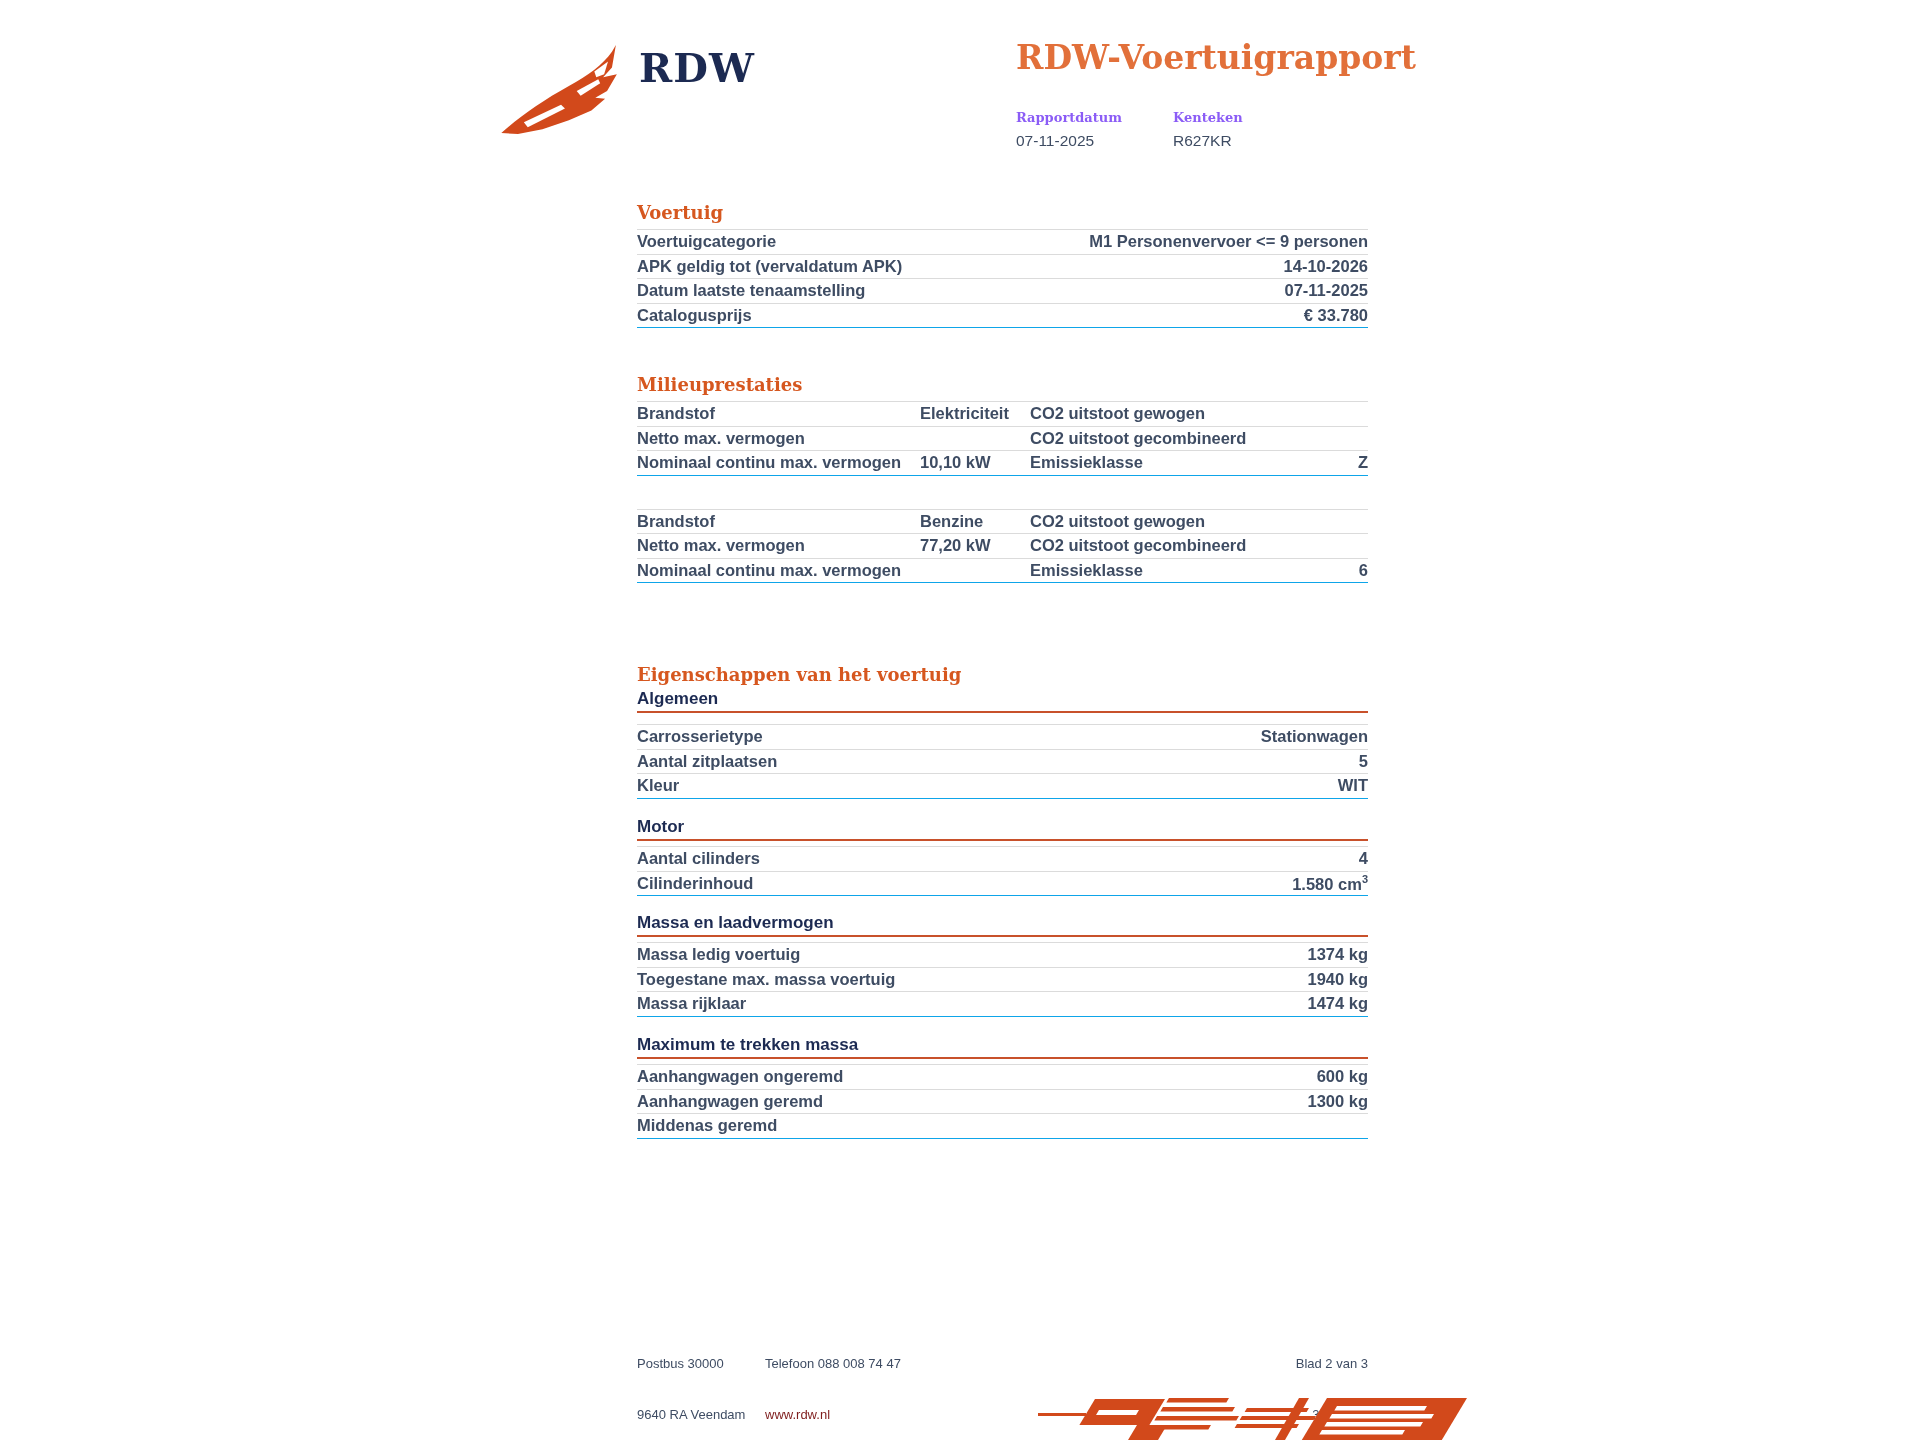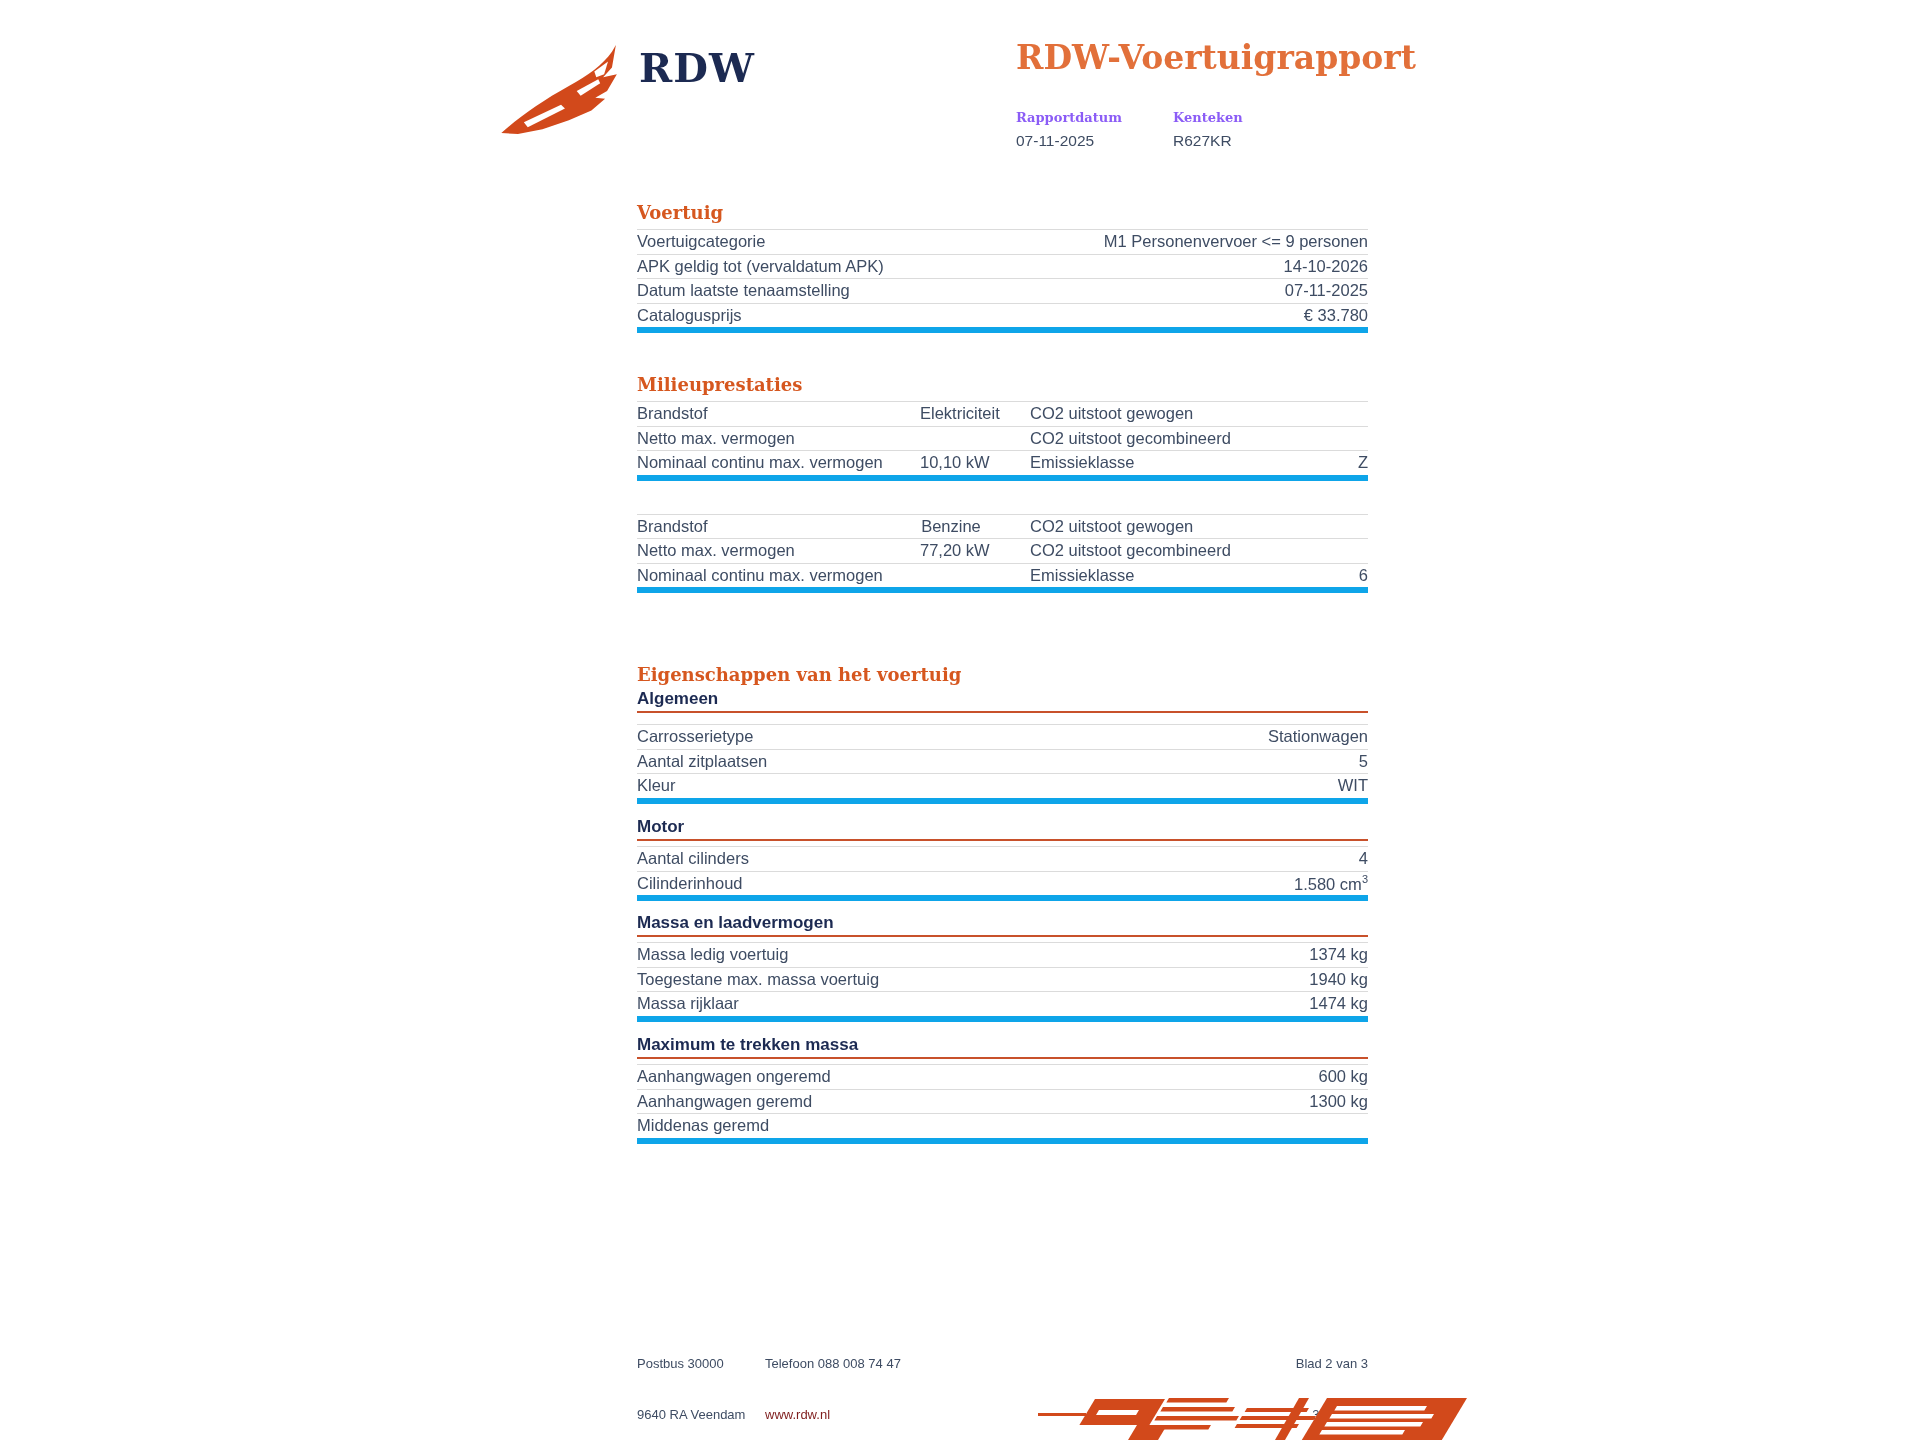--- a/index.html
+++ b/index.html
@@ -29,21 +29,21 @@
   
   .sec { position:absolute; left:637px; width:731px; }
   .sec-heading {
     font-family:"DejaVu Serif", serif; font-weight:700; font-size:18px;
     color:#D6571F; line-height:22px;
   }
   .sub-heading {
     font-family:"Liberation Sans", sans-serif; font-weight:700; font-size:17px;
     color:#1C2A52; line-height:20px; border-bottom:2px solid #C8512B; padding-bottom:2px;
   }
-  .rows { margin-top:5px; border-bottom:6px solid #0ea5e9; }
+  .rows { margin-top:5px; border-bottom:1px solid #0ea5e9;font-weight:bold; }
   .rows.gap { margin-top:11px; }
   .row {
     display:flex; align-items:center; height:24.5px; box-sizing:border-box;
     border-top:1px solid #DBDBDB; font-size:16.5px; color:#3E4C63;
   }
   .row .label { flex:1; }
   .row .value { text-align:right; white-space:nowrap; }
   .row .value sup { font-size:11px; }
 
   

